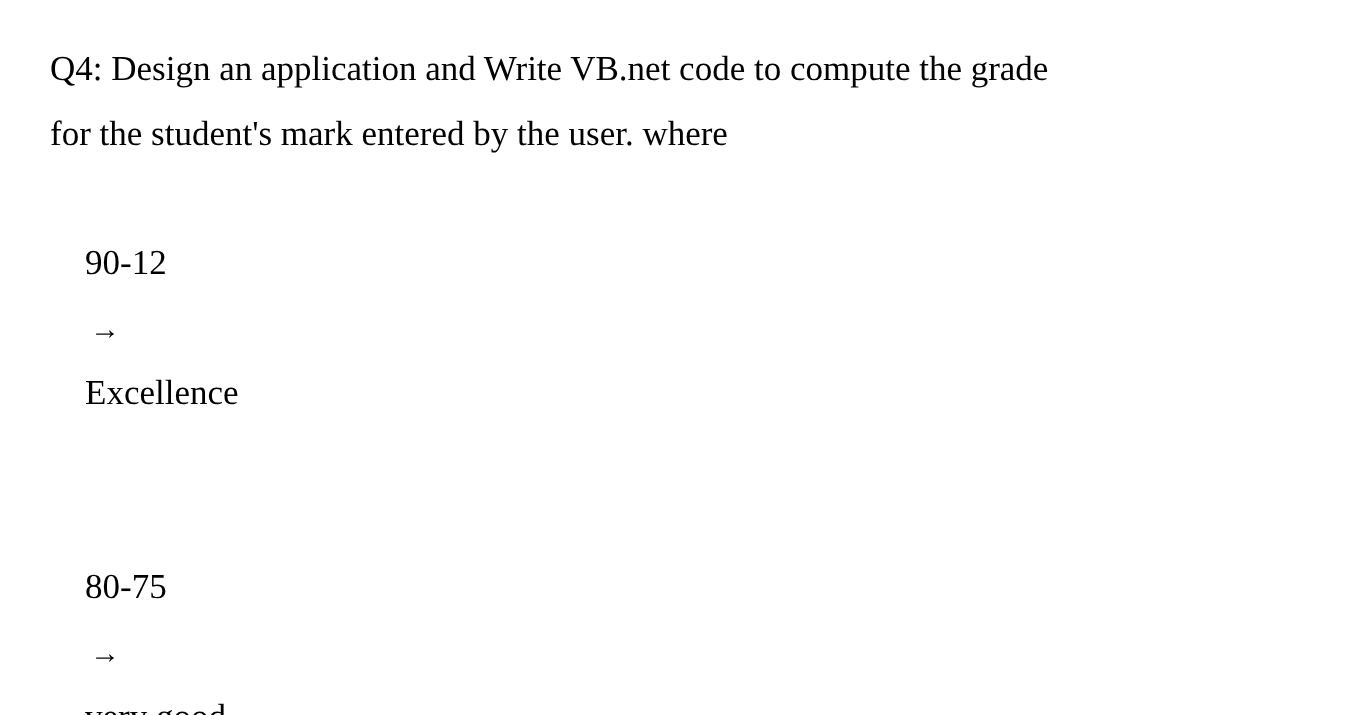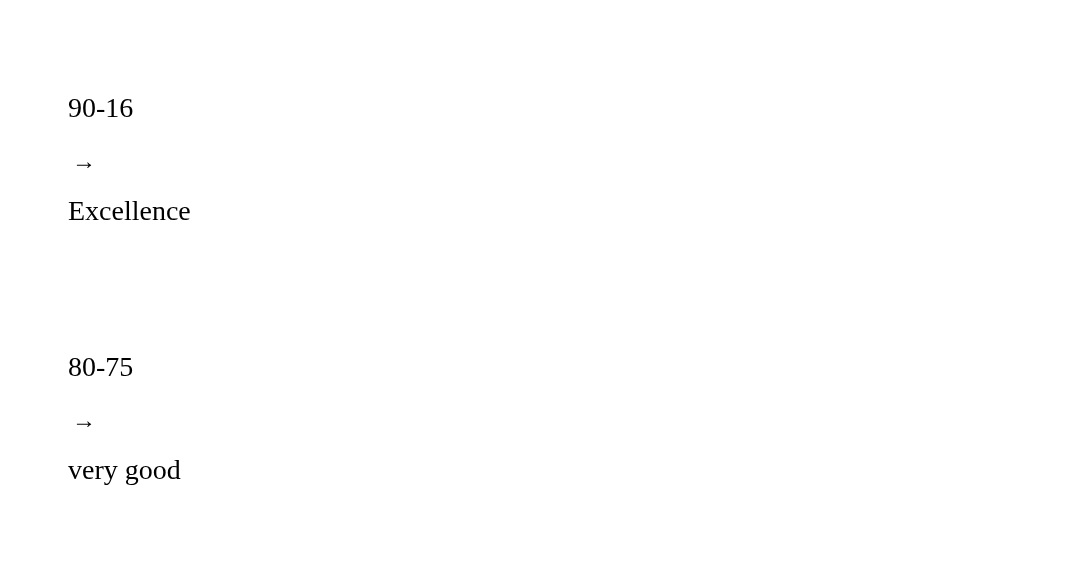--- a/index.html
+++ b/index.html
@@ -24,23 +24,25 @@
     font-weight: bold;
     font-size: 24px;
     padding: 0 4px;
   }
 </style>
 </head>
 <body>
 
 <div class="page">
 
+  <div class="line">Q4: Design an application and Write VB.net code to compute the grade</div>
+  <div class="line">for the student's mark entered by the user. where</div>
 
   <div class="line">
-    <span>90-16</span>
+    <span>90-12</span>
     <span class="arrow">→</span>
     <span>Excellence</span>
   </div>
 
   <div class="line">
     <span>80-75</span>
     <span class="arrow">→</span>
     <span>very good</span>
   </div>
 

